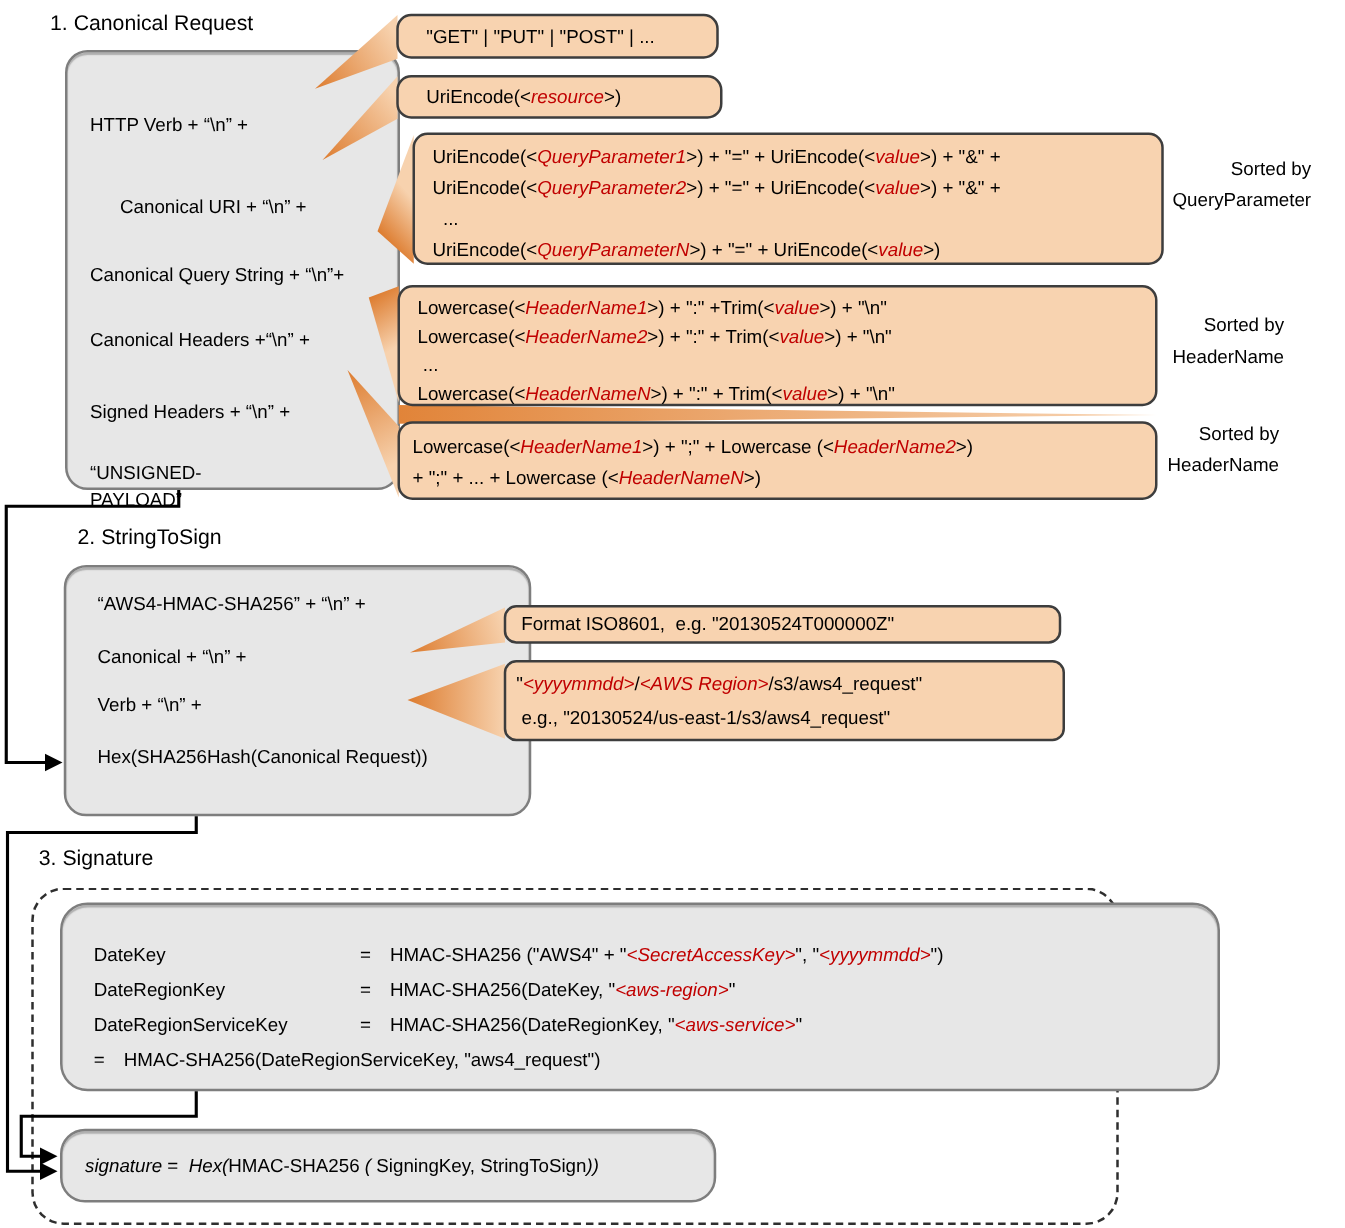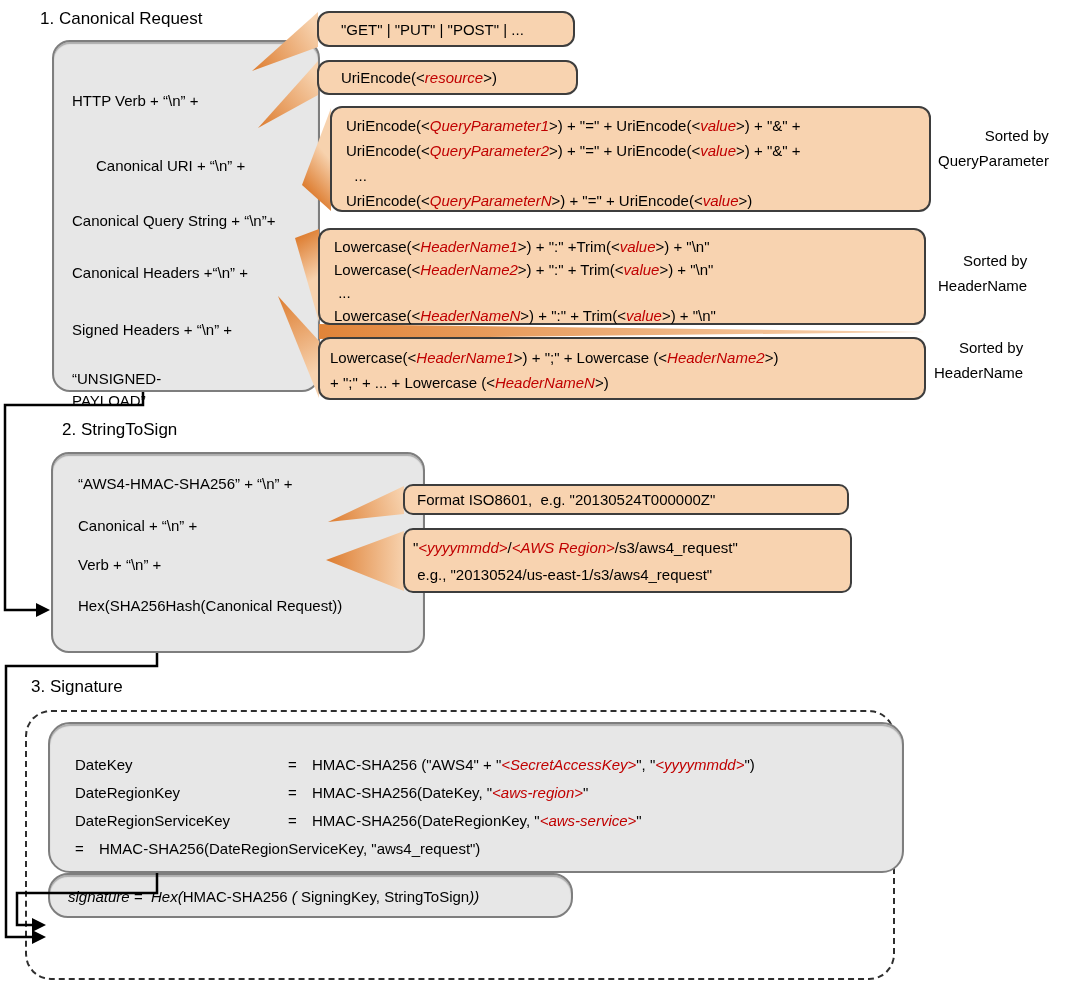--- a/index.html
+++ b/index.html
@@ -8,22 +8,22 @@
 
   .heading{position:absolute;font-size:17px;font-weight:normal;white-space:pre;}
   #h1{left:40px;top:9px;}
   #h2{left:46px;top:420px;margin-left:16px;}
   #h3{left:31px;top:677px;}
 
   .graybox{position:absolute;background:#e7e7e7;border:2px solid #7e7e7e;border-radius:18px;
            box-shadow:inset 0 2px 1px rgba(70,70,70,.35);z-index:1;}
   #box1{left:52px;top:40px;width:268px;height:352px;}
   #box2{left:51px;top:452px;width:374px;height:201px;}
-  #box3{left:48px;top:722px;width:856px;height:151px;border-radius:22px;}
-  #sigbox{left:48px;top:873px;width:525px;height:45px;border-radius:20px;z-index:1;}
+  #box3{left:48px;top:722px;width:928px;height:151px;border-radius:22px;}
+  #sigbox{left:48px;top:903px;width:525px;height:59px;border-radius:20px;z-index:1;}
 
   #dashedbox{position:absolute;left:25px;top:710px;width:866px;height:266px;
              border:2px dashed #2e2e2e;border-radius:26px;z-index:0;}
 
   .orangebox{position:absolute;background:#f8d3b0;border:2px solid #3d3d3d;border-radius:12px;
              z-index:3;font-size:15px;}
   #ob-verb{left:317px;top:11px;width:258px;height:36px;display:flex;align-items:center;padding-left:22px;box-sizing:border-box;}
   #ob-uri{left:317px;top:60px;width:261px;height:35px;display:flex;align-items:center;padding-left:22px;box-sizing:border-box;}
   #ob-query{left:330px;top:106px;width:601px;height:106px;box-sizing:border-box;padding:5px 0 0 14px;}
   #ob-headers{left:318px;top:228px;width:608px;height:97px;box-sizing:border-box;padding:5px 0 0 14px;}

